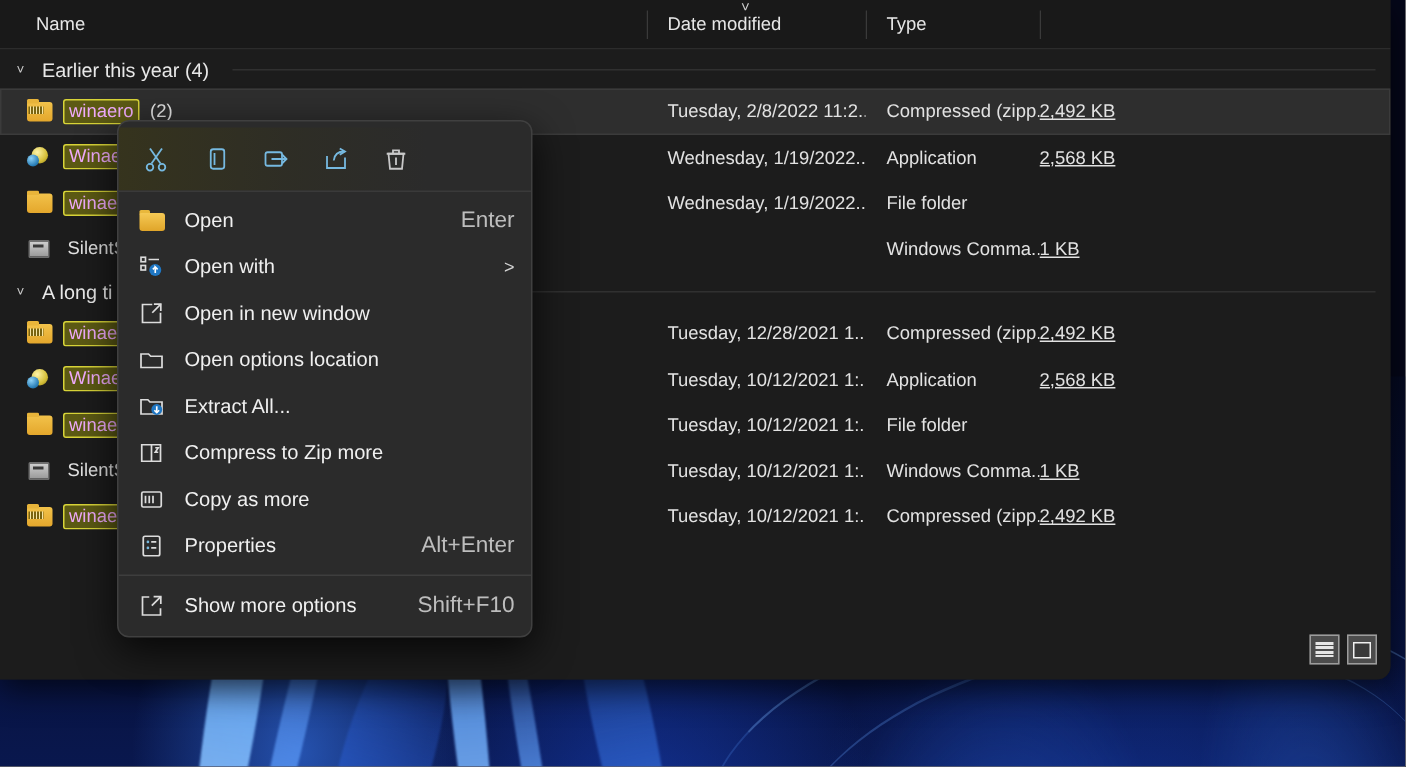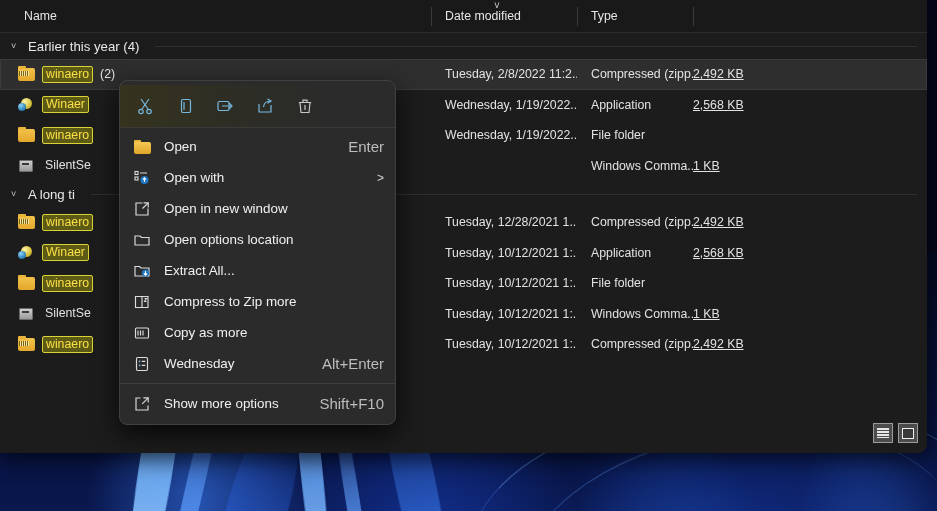--- a/index.html
+++ b/index.html
@@ -189,21 +189,21 @@
   .cell-type { width: 116px; }
   .cell-size { width: 82px; padding-right: 10px; padding-left: 0; text-decoration: underline; }
 
   .fname {
     padding: 0px 3px 1px 3px;
     border-radius: 2px;
   }
   .fname.hl {
     background: #5c5a14;
     border: 1px solid #d8d438;
-    color: #fde047;
+    color: #f0abfc;
   }
   .fname.plain { color: #e2e2e2; }
 
   
   .ficon { width: 17px; height: 16px; position: relative; flex: none; }
   .ico-zipfolder, .ico-folder {
     position: absolute; left: 0; top: 2px;
     width: 17px; height: 13px;
     background: linear-gradient(180deg, #f2c24a 0%, #e4a72c 100%);
     border-radius: 1px 2px 2px 2px;
@@ -271,21 +271,20 @@
   #context-menu {
     position: absolute;
     left: 78px; top: 80px;
     width: 277px;
     background: #2b2b2b;
     border: 1px solid #404040;
     border-radius: 8px;
     box-shadow: 0 9px 26px rgba(0,0,0,0.75);
     padding: 4px 0 5px 0;
     overflow: hidden;
-    margin-left: 41px;
   }
   #menu-toolbar {
     height: 43px;
     display: flex;
     align-items: center;
     padding: 0 5px;
     background: linear-gradient(90deg, rgba(62,58,18,0.55) 0%, rgba(52,50,26,0.35) 40%, rgba(43,43,43,0) 75%);
     border-bottom: 1px solid #3a3a3a;
     margin-bottom: 3px;
   }
@@ -635,21 +634,21 @@
     <div class="mi">
       <span class="mi-icon">
         <svg width="18" height="18" viewBox="0 0 18 18" fill="none" stroke="#dcdcdc" stroke-width="1.15">
           <rect x="3.5" y="2.5" width="11" height="13" rx="1.2"></rect>
           <circle cx="6.6" cy="6.3" r="0.9" fill="#76b9e0" stroke="none"></circle>
           <line x1="8.8" y1="6.3" x2="12.2" y2="6.3"></line>
           <circle cx="6.6" cy="10.3" r="0.9" fill="#76b9e0" stroke="none"></circle>
           <line x1="8.8" y1="10.3" x2="12.2" y2="10.3"></line>
         </svg>
       </span>
-      <span class="mi-label">Wednesday</span>
+      <span class="mi-label">Properties</span>
       <span class="mi-accel">Alt+Enter</span>
     </div>
 
     <div class="mi-sep"></div>
 
     <div class="mi">
       <span class="mi-icon">
         <svg width="18" height="18" viewBox="0 0 18 18" fill="none" stroke="#dcdcdc" stroke-width="1.15">
           <polyline points="7.5,3 3,3 3,15 15,15 15,10.5"></polyline>
           <line x1="9.2" y1="8.8" x2="15.2" y2="2.8"></line>

